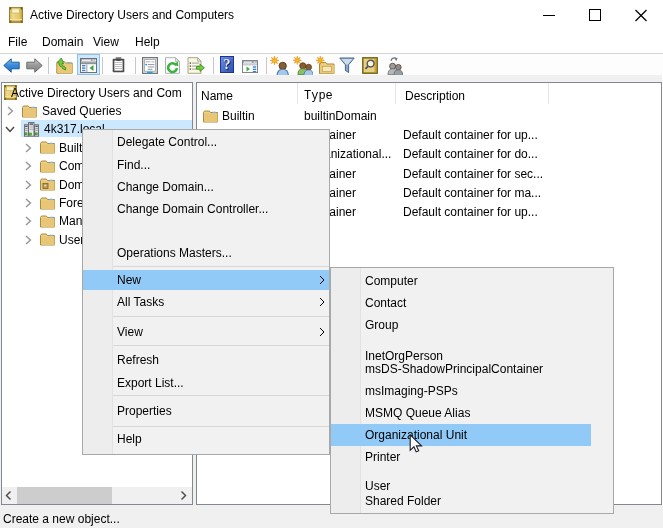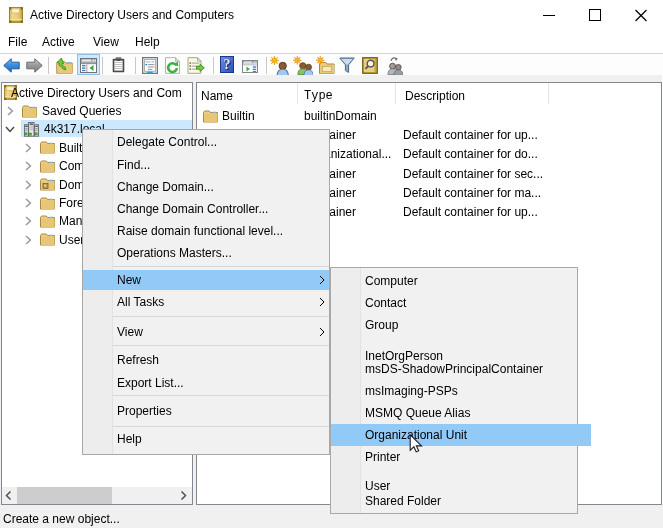--- a/index.html
+++ b/index.html
@@ -32,21 +32,21 @@
       <rect x="10.9" y="12.7" width="1.6" height="2" fill="#7a5d14"></rect>
     </svg>
 <div class="txt" style="left:30px;top:8px;text-align:center;">Active Directory Users and Computers</div>
 <svg class="abs" style="left:536px;top:0" width="127" height="30" viewBox="0 0 127 30">
 <line x1="7" y1="15.5" x2="19" y2="15.5" stroke="#000" stroke-width="1"></line>
 <rect x="53.5" y="9.5" width="11" height="11" fill="none" stroke="#000" stroke-width="1"></rect>
 <line x1="99.5" y1="10" x2="110.5" y2="21" stroke="#000" stroke-width="1.2"></line>
 <line x1="110.5" y1="10" x2="99.5" y2="21" stroke="#000" stroke-width="1.2"></line>
 </svg>
 <div class="txt" style="left:8px;top:35px;">File</div>
-<div class="txt" style="left:42px;top:35px;">Active</div>
+<div class="txt" style="left:42px;top:35px;">Domain</div>
 <div class="txt" style="left:93px;top:35px;">View</div>
 <div class="txt" style="left:135px;top:35px;">Help</div>
 <div class="abs" style="left:0;top:53px;width:663px;height:1px;background:#d4d4d4;"></div>
 <div class="abs" style="left:0;top:54px;width:663px;height:21px;background:#fdfdfd;"></div>
 <div class="abs" style="left:77px;top:54px;width:23px;height:21px;background:#cde8ff;border:1px solid #90c2e8;"></div>
 <div class="abs" style="left:47.5px;top:57px;width:1px;height:17px;background:#c8c8c8;"></div>
 <div class="abs" style="left:101.5px;top:57px;width:1px;height:17px;background:#c8c8c8;"></div>
 <div class="abs" style="left:134.5px;top:57px;width:1px;height:17px;background:#c8c8c8;"></div>
 <div class="abs" style="left:213px;top:57px;width:1px;height:17px;background:#c8c8c8;"></div>
 <div class="abs" style="left:265.5px;top:57px;width:1px;height:17px;background:#c8c8c8;"></div>
@@ -374,21 +374,20 @@
 </div>
 <div class="abs" style="left:0;top:505px;width:663px;height:23px;background:#f0f0f0;"></div>
 <div class="txt" style="left:3px;top:512px;">Create a new object...</div>
 <div class="abs" style="left:82px;top:128.5px;width:248px;height:326px;background:#f1f1f1;border:1px solid #a8a8a8;">
 <div class="abs" style="left:0;top:0;width:29px;height:324px;background:#ededed;"></div>
 <div class="abs" style="left:29px;top:0;width:1px;height:324px;background:#e2e2e2;"></div>
 <div class="txt" style="left:34px;top:5.699999999999989px;">Delegate Control...</div>
 <div class="txt" style="left:34px;top:28.19999999999999px;">Find...</div>
 <div class="txt" style="left:34px;top:50.69999999999999px;">Change Domain...</div>
 <div class="txt" style="left:34px;top:72.69999999999999px;">Change Domain Controller...</div>
-<div class="txt" style="left:34px;top:94.69999999999999px;">Raise domain functional level...</div>
 <div class="txt" style="left:34px;top:116.30000000000001px;">Operations Masters...</div>
 <div class="abs" style="left:30px;top:136.89999999999998px;width:216px;height:1px;background:#d7d7d7;"></div>
 <div class="abs" style="left:0;top:140.3px;width:246px;height:20px;background:#91c9f7;"></div>
 <div class="txt" style="left:34px;top:143.5px;">New</div>
 <svg class="abs" style="left:236px;top:145.5px" width="6" height="10" viewBox="0 0 6 10">
         <path d="M1 1 L5 5 L1 9" fill="none" stroke="#000" stroke-width="1"></path>
       </svg>
 <div class="txt" style="left:34px;top:165.8px;">All Tasks</div>
 <svg class="abs" style="left:236px;top:167.8px" width="6" height="10" viewBox="0 0 6 10">
         <path d="M1 1 L5 5 L1 9" fill="none" stroke="#000" stroke-width="1"></path>
@@ -399,21 +398,21 @@
         <path d="M1 1 L5 5 L1 9" fill="none" stroke="#000" stroke-width="1"></path>
       </svg>
 <div class="abs" style="left:30px;top:215.89999999999998px;width:216px;height:1px;background:#d7d7d7;"></div>
 <div class="txt" style="left:34px;top:223.8px;">Refresh</div>
 <div class="txt" style="left:34px;top:246.2px;">Export List...</div>
 <div class="abs" style="left:30px;top:265.5px;width:216px;height:1px;background:#d7d7d7;"></div>
 <div class="txt" style="left:34px;top:274.7px;">Properties</div>
 <div class="abs" style="left:30px;top:296.9px;width:216px;height:1px;background:#d7d7d7;"></div>
 <div class="txt" style="left:34px;top:302.7px;">Help</div>
 </div>
-<div class="abs" style="left:330px;top:267px;width:248px;height:247px;background:#f1f1f1;border:1px solid #a8a8a8;">
+<div class="abs" style="left:330px;top:267px;width:284px;height:247px;background:#f1f1f1;border:1px solid #a8a8a8;">
 <div class="abs" style="left:0;top:0;width:29px;height:245px;background:#ededed;"></div>
 <div class="abs" style="left:29px;top:0;width:1px;height:245px;background:#e2e2e2;"></div>
 <div class="txt" style="left:34px;top:6.0px;">Computer</div>
 <div class="txt" style="left:34px;top:28.0px;">Contact</div>
 <div class="txt" style="left:34px;top:50.0px;">Group</div>
 <div class="txt" style="left:34px;top:72.0px;margin-top:9px;">InetOrgPerson</div>
 <div class="txt" style="left:34px;top:94.0px;">msDS-ShadowPrincipalContainer</div>
 <div class="txt" style="left:34px;top:116.0px;">msImaging-PSPs</div>
 <div class="txt" style="left:34px;top:138.0px;">MSMQ Queue Alias</div>
 <div class="abs" style="left:0;top:156.0px;width:260px;height:22.0px;background:#91c9f7;"></div>

